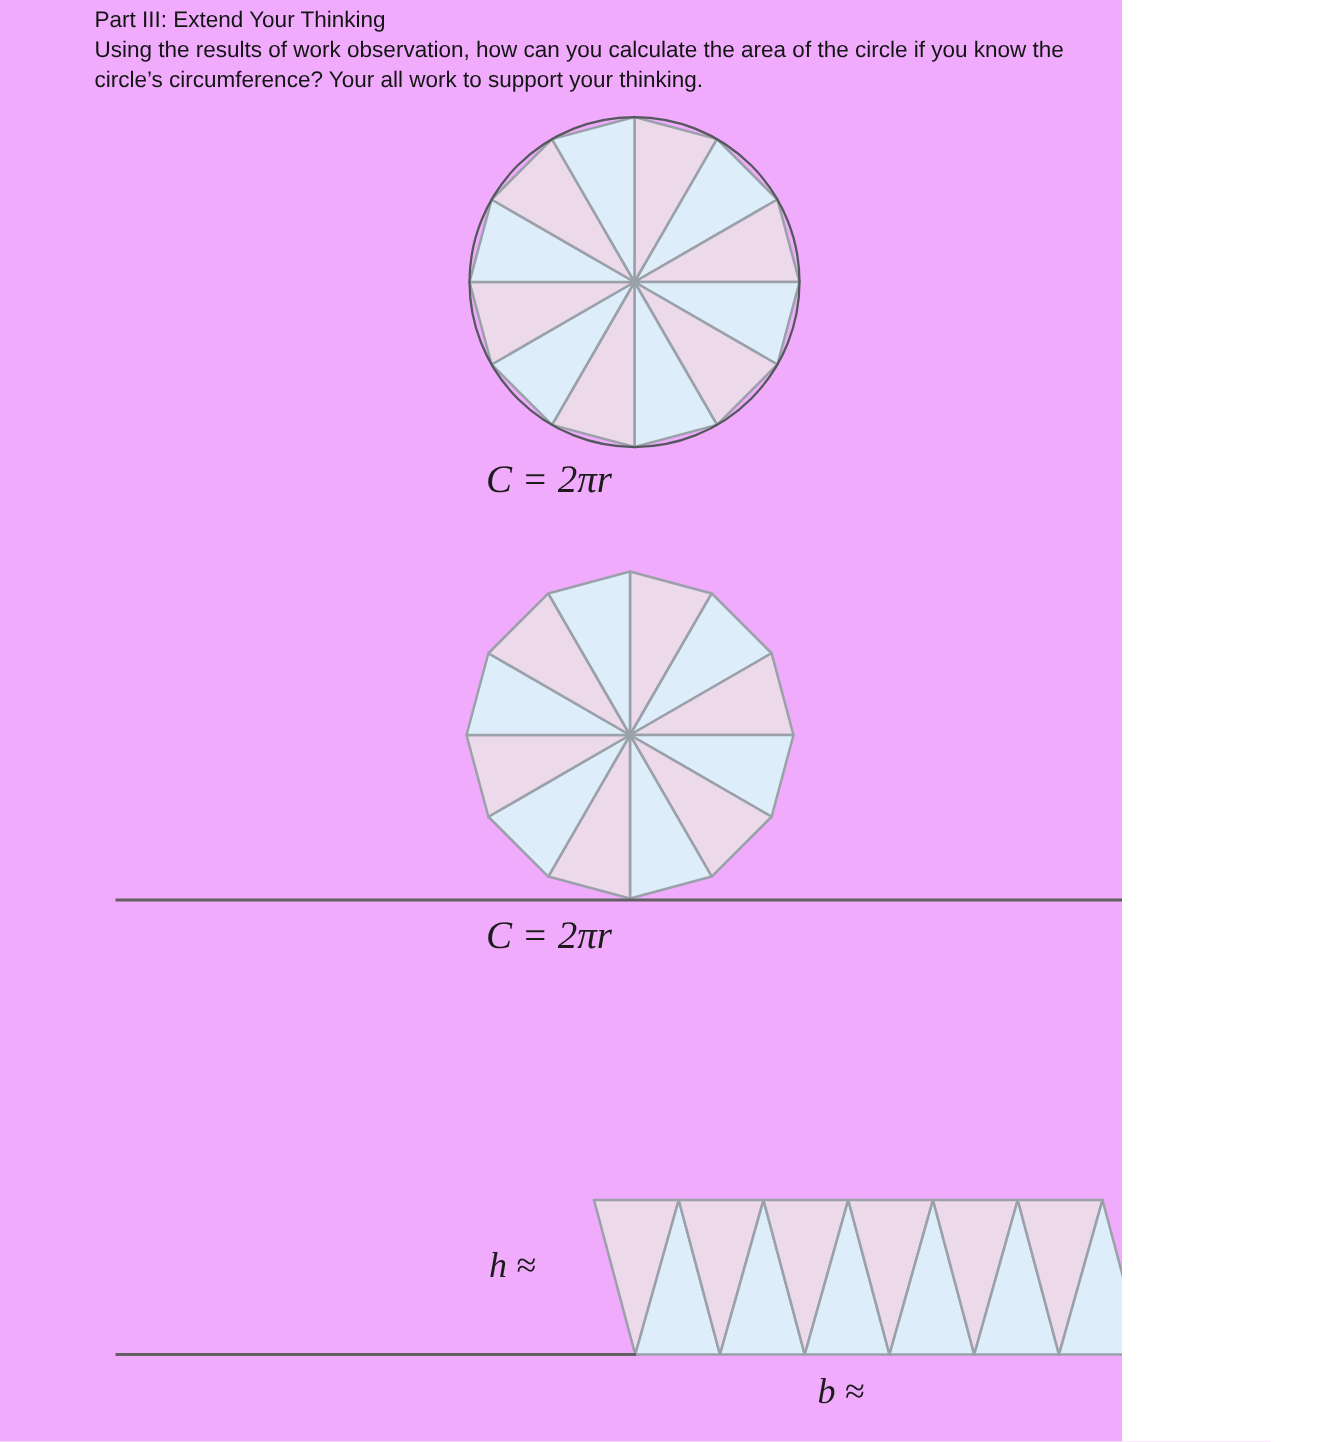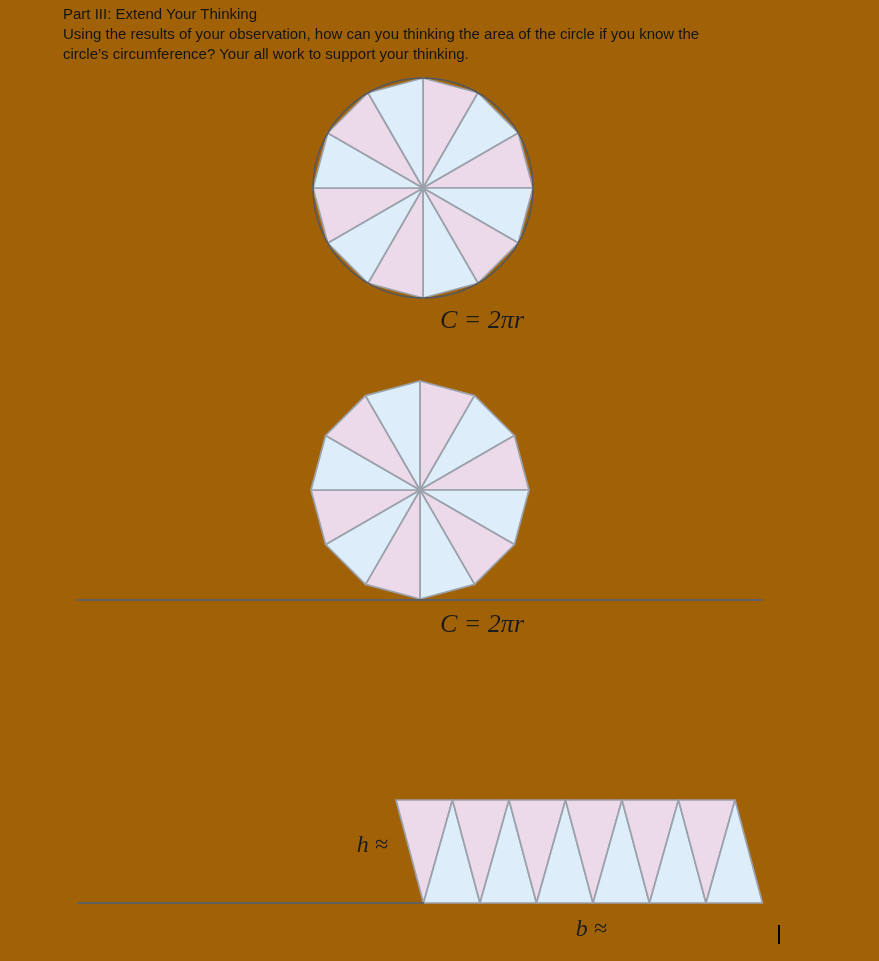--- a/index.html
+++ b/index.html
@@ -1,38 +1,38 @@
 <!DOCTYPE html>
 <html><head>
 <meta charset="utf-8">
 <style>
   html, body { margin: 0; padding: 0; background: #fff; }
   #canvas {
     position: relative;
-    width: 879px;
+    width: 748px;
     height: 961px;
-    background: #a16207;
+    background: #f0abfc;
     overflow: hidden;
     font-family: "Liberation Sans", sans-serif;
   }
   .textblock {
     position: absolute;
     left: 63px;
     top: 4px;
     width: 770px;
     color: #141414;
     font-size: 15px;
     line-height: 20px;
   }
   .mathlabel {
     position: absolute;
     font-family: "Liberation Serif", serif;
     font-style: italic;
     color: #1c1c1c;
-    text-align: right;
+    text-align: left;
   }
   .caption {
     left: 324px;
     width: 200px;
     font-size: 26px;
     line-height: 28px;
   }
   .sidelabel {
     width: 62px;
     font-size: 24px;
@@ -53,21 +53,21 @@
     background: #000;
   }
 </style>
 </head>
 <body>
 
 <div id="canvas">
 
   <div class="textblock">
     <div>Part III: Extend Your Thinking</div>
-    <div>Using the results of your observation, how can you thinking the area of the circle if you know the</div>
+    <div>Using the results of work observation, how can you calculate the area of the circle if you know the</div>
     <div>circle’s circumference? Your all work to support your thinking.</div>
   </div>
 
   <svg id="fig-circle" class="figure" style="left:309px; top:74px;" width="228" height="228">
       <polygon points="114,114 114.00,4.00 169.00,18.74" fill="#ecd9ea" stroke="#9ba1aa" stroke-width="1.7" stroke-linejoin="round"></polygon>
       <polygon points="114,114 169.00,18.74 209.26,59.00" fill="#ddeefa" stroke="#9ba1aa" stroke-width="1.7" stroke-linejoin="round"></polygon>
       <polygon points="114,114 209.26,59.00 224.00,114.00" fill="#ecd9ea" stroke="#9ba1aa" stroke-width="1.7" stroke-linejoin="round"></polygon>
       <polygon points="114,114 224.00,114.00 209.26,169.00" fill="#ddeefa" stroke="#9ba1aa" stroke-width="1.7" stroke-linejoin="round"></polygon>
       <polygon points="114,114 209.26,169.00 169.00,209.26" fill="#ecd9ea" stroke="#9ba1aa" stroke-width="1.7" stroke-linejoin="round"></polygon>
       <polygon points="114,114 169.00,209.26 114.00,224.00" fill="#ddeefa" stroke="#9ba1aa" stroke-width="1.7" stroke-linejoin="round"></polygon>

